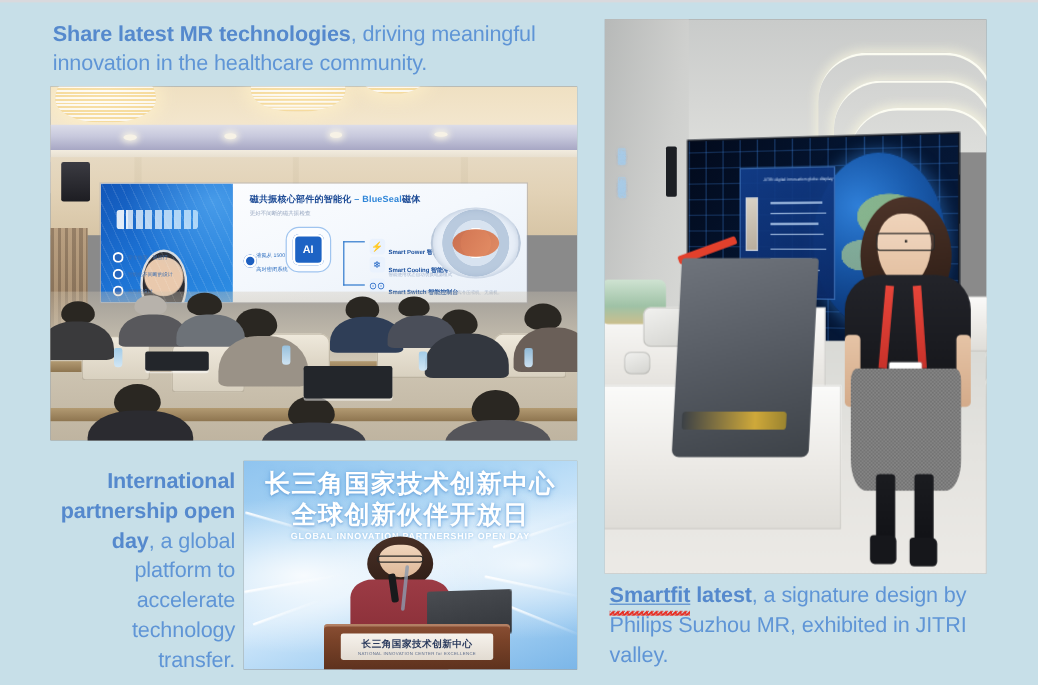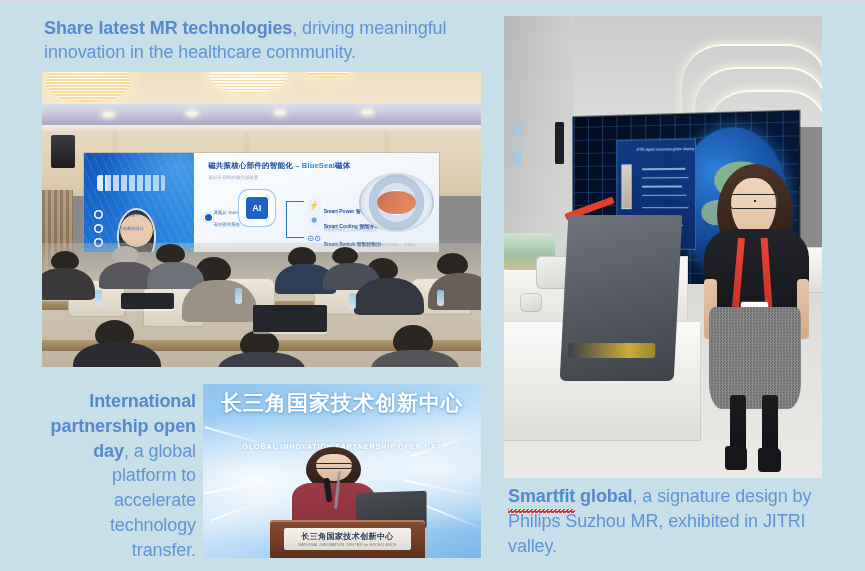--- a/index.html
+++ b/index.html
@@ -46,20 +46,21 @@
     text-align: right;
   }
 
   #caption-smartfit {
     left: 508px; top: 484px;
     width: 320px;
     line-height: 1.40;
   }
 
   .spellcheck {
+    text-decoration: underline;
     text-decoration-color: #5589cd;
     position: relative;
     display: inline-block;
   }
   .spellcheck::after {
     content: "";
     position: absolute;
     left: 0; right: 0; bottom: -4px;
     height: 4px;
     background-image:
@@ -813,34 +814,35 @@
     <div class="od-bg"></div>
 
     <div class="od-ray" style="left:0%;top:30%;width:26%;transform:rotate(16deg)"></div>
     <div class="od-ray" style="left:0%;top:58%;width:30%;transform:rotate(-10deg)"></div>
     <div class="od-ray" style="left:2%;top:72%;width:22%;transform:rotate(-20deg)"></div>
     <div class="od-ray" style="left:74%;top:34%;width:28%;transform:rotate(-18deg)"></div>
     <div class="od-ray" style="left:72%;top:60%;width:30%;transform:rotate(12deg)"></div>
     <div class="od-ray" style="left:78%;top:76%;width:24%;transform:rotate(22deg)"></div>
 
     <div class="od-title-cn" id="od-cn1">长三角国家技术创新中心</div>
+    <div class="od-title-cn" id="od-cn2">全球创新伙伴开放日</div>
     <div class="od-title-en">GLOBAL INNOVATION PARTNERSHIP OPEN DAY</div>
 
     <div class="od-speaker-hair"></div>
     <div class="od-speaker-face"></div>
     <div class="od-speaker-glasses"></div>
     <div class="od-speaker-body"></div>
     <div class="od-cord"></div>
     <div class="od-mic"></div>
     <div class="od-laptop"></div>
 
     <div class="od-podium">
       <div class="od-podium-plate">
         <div class="od-plate-cn">长三角国家技术创新中心</div>
         <div class="od-plate-en">NATIONAL INNOVATION CENTER  for  EXCELLENCE</div>
       </div>
     </div>
   </div>
 </div>
 
 <div class="txt" id="caption-smartfit">
-  <b class="spellcheck">Smartfit</b><b> global</b><span>, a signature design by Philips Suzhou MR, exhibited in JITRI valley.</span>
+  <b class="spellcheck">Smartfit</b><b> latest</b><span>, a signature design by Philips Suzhou MR, exhibited in JITRI valley.</span>
 </div>
 
 </body></html>

